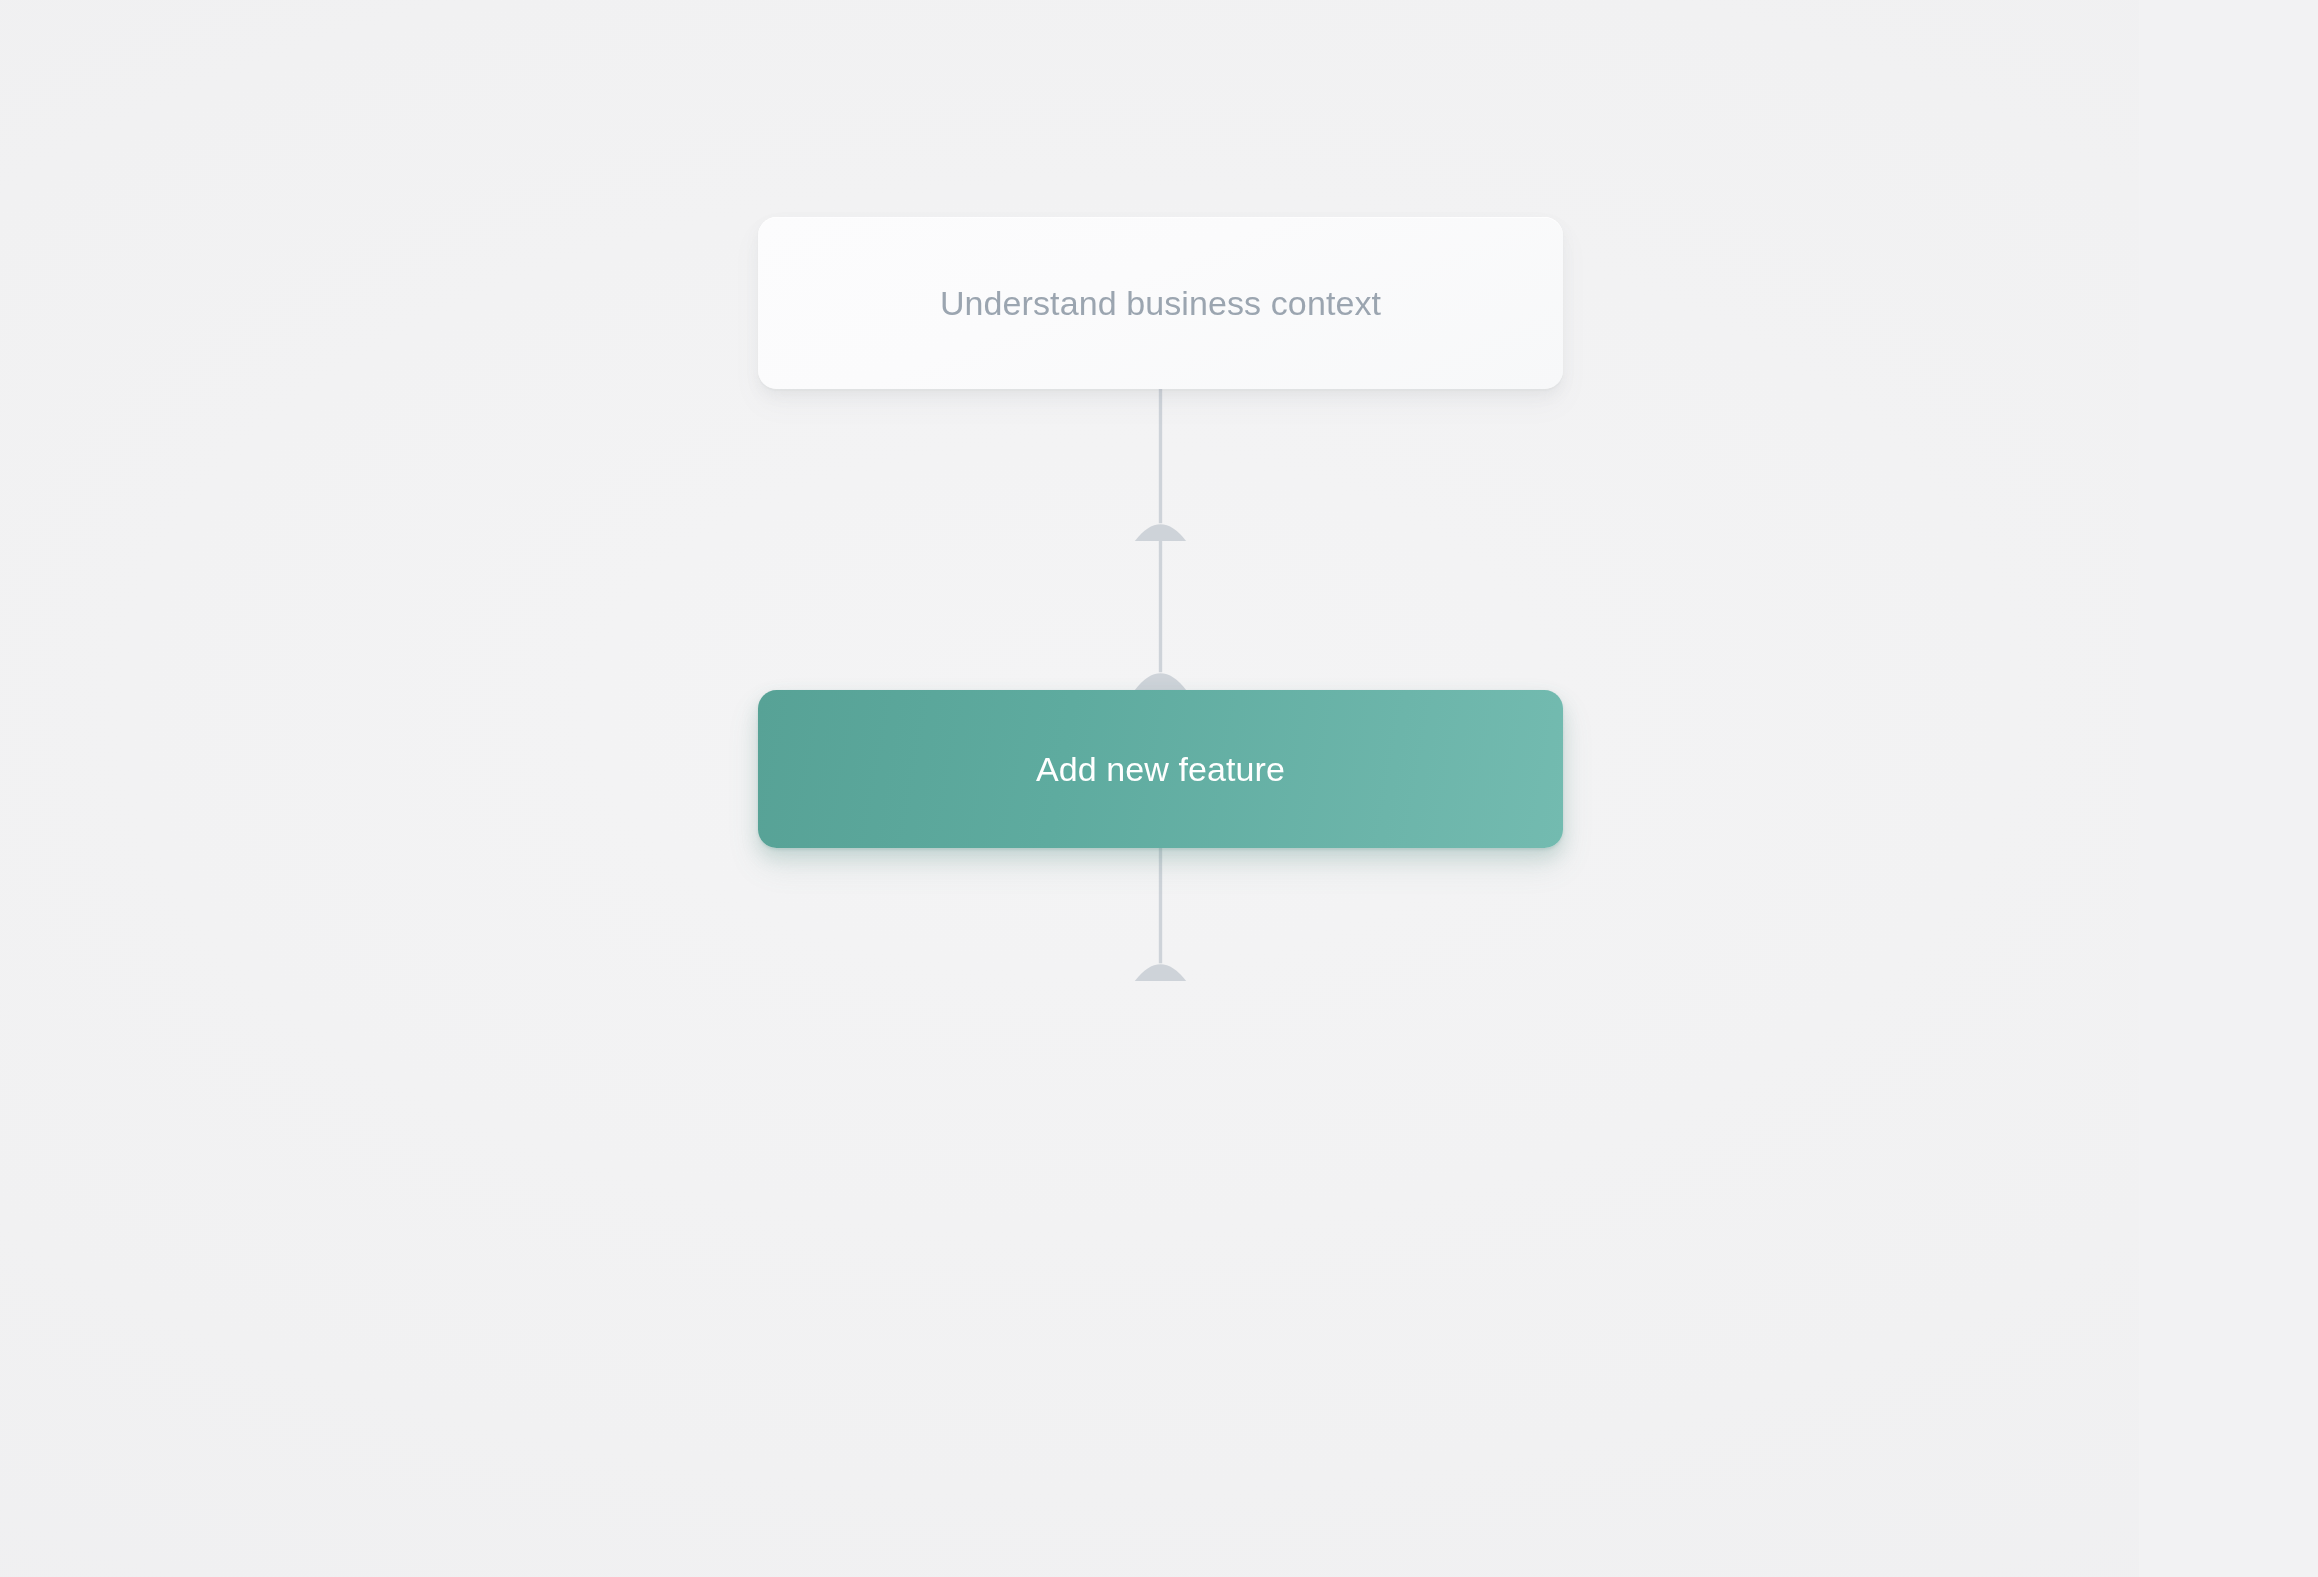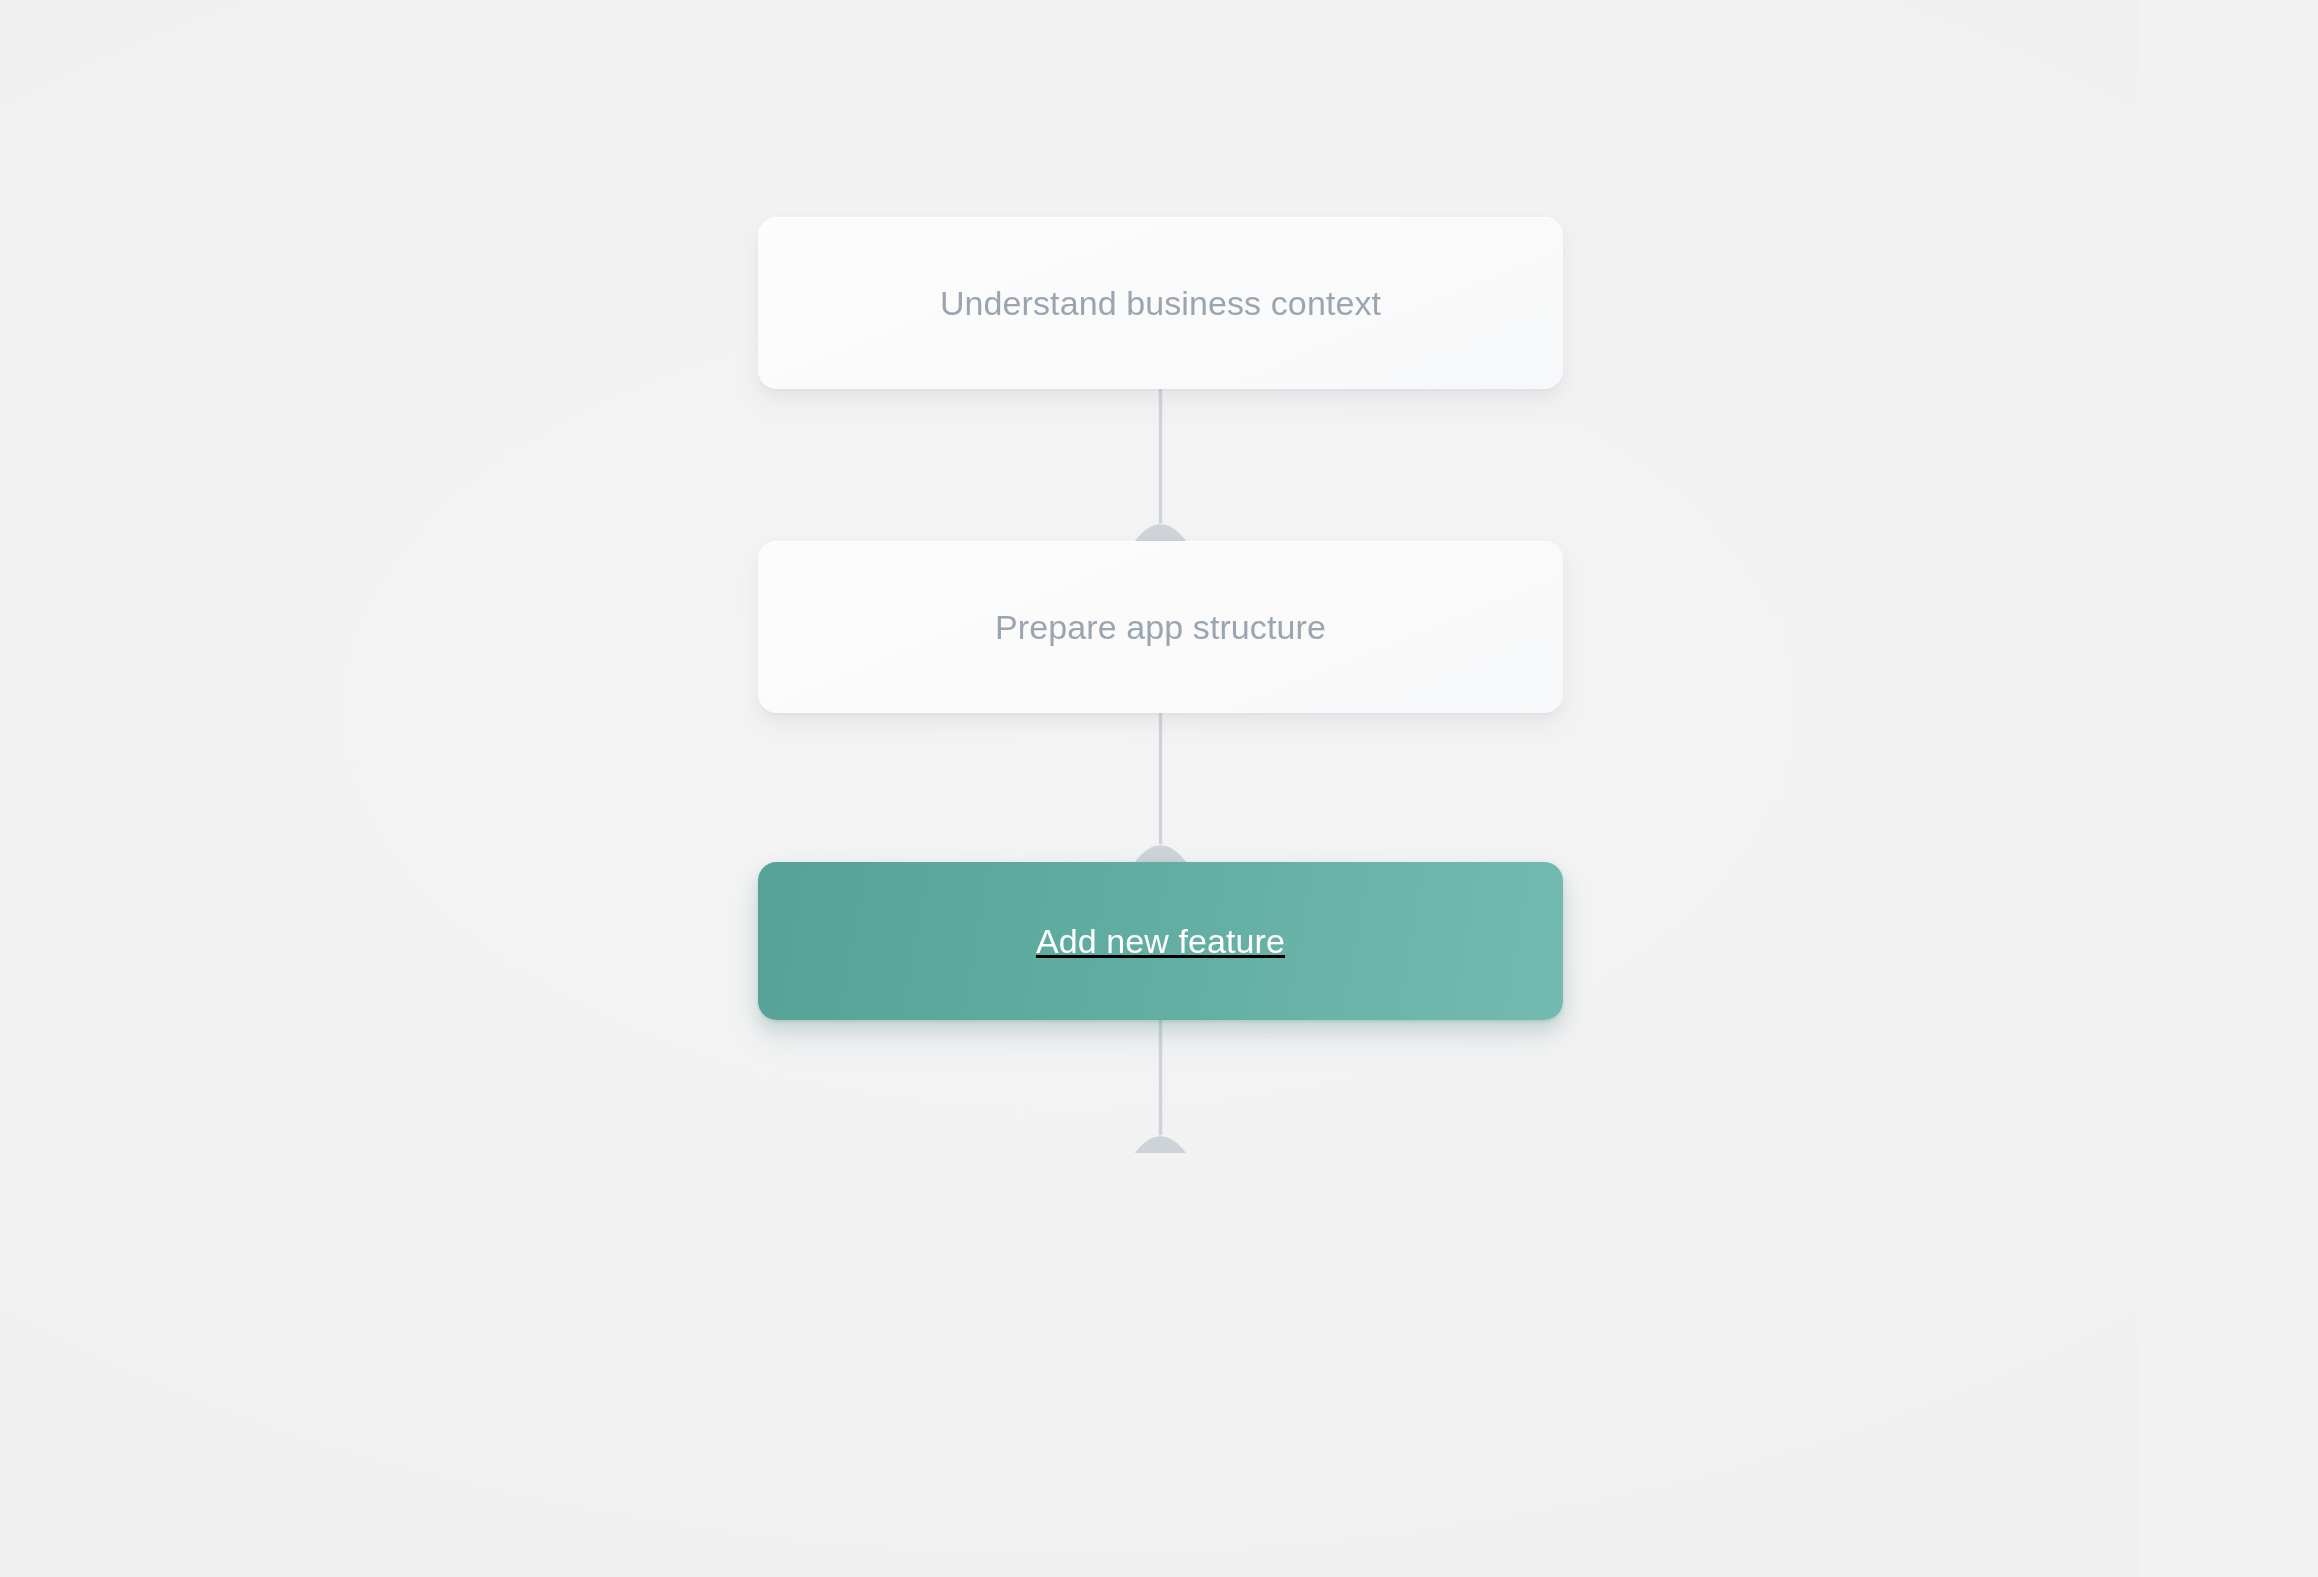--- a/index.html
+++ b/index.html
@@ -61,21 +61,20 @@
     letter-spacing: 0.1px;
   }
 
   .node-active {
     height: 158px;
     background: linear-gradient(100deg, #57a296 0%, #5eab9f 38%, #6cb5aa 78%, #73bbb0 100%);
     box-shadow:
       0 1.7px 2.5px rgba(80,140,130,0.16),
       0 8.4px 17px rgba(80,140,130,0.20),
       0 17px 32px rgba(90,140,135,0.14);
-    text-decoration: underline;
   }
 
   .node-active .node-label {
     color: #ffffff;
     font-size: 34px;
     font-weight: 400;
     letter-spacing: 0.1px;
   }
 
   .node-label {
@@ -108,23 +107,20 @@
       <span class="node-label">Understand business context</span>
     </div>
 
     <div class="connector" style="height:152px;">
       <svg width="805" height="152" viewBox="0 0 955 181">
         <line x1="477.5" y1="0" x2="477.5" y2="160" stroke="#ced3d9" stroke-width="4"></line>
         <path d="M 447 181 Q 477.5 141 508 181 Z" fill="#ced3d9"></path>
       </svg>
     </div>
 
-    <div class="node node-default">
-      <span class="node-label">Prepare app structure</span>
-    </div>
 
     <div class="connector" style="height:149px;">
       <svg width="805" height="149" viewBox="0 0 955 177">
         <line x1="477.5" y1="0" x2="477.5" y2="156" stroke="#ced3d9" stroke-width="4"></line>
         <path d="M 447 177 Q 477.5 137 508 177 Z" fill="#ced3d9"></path>
       </svg>
     </div>
 
     <div class="node node-active">
       <span class="node-label">Add new feature</span>

